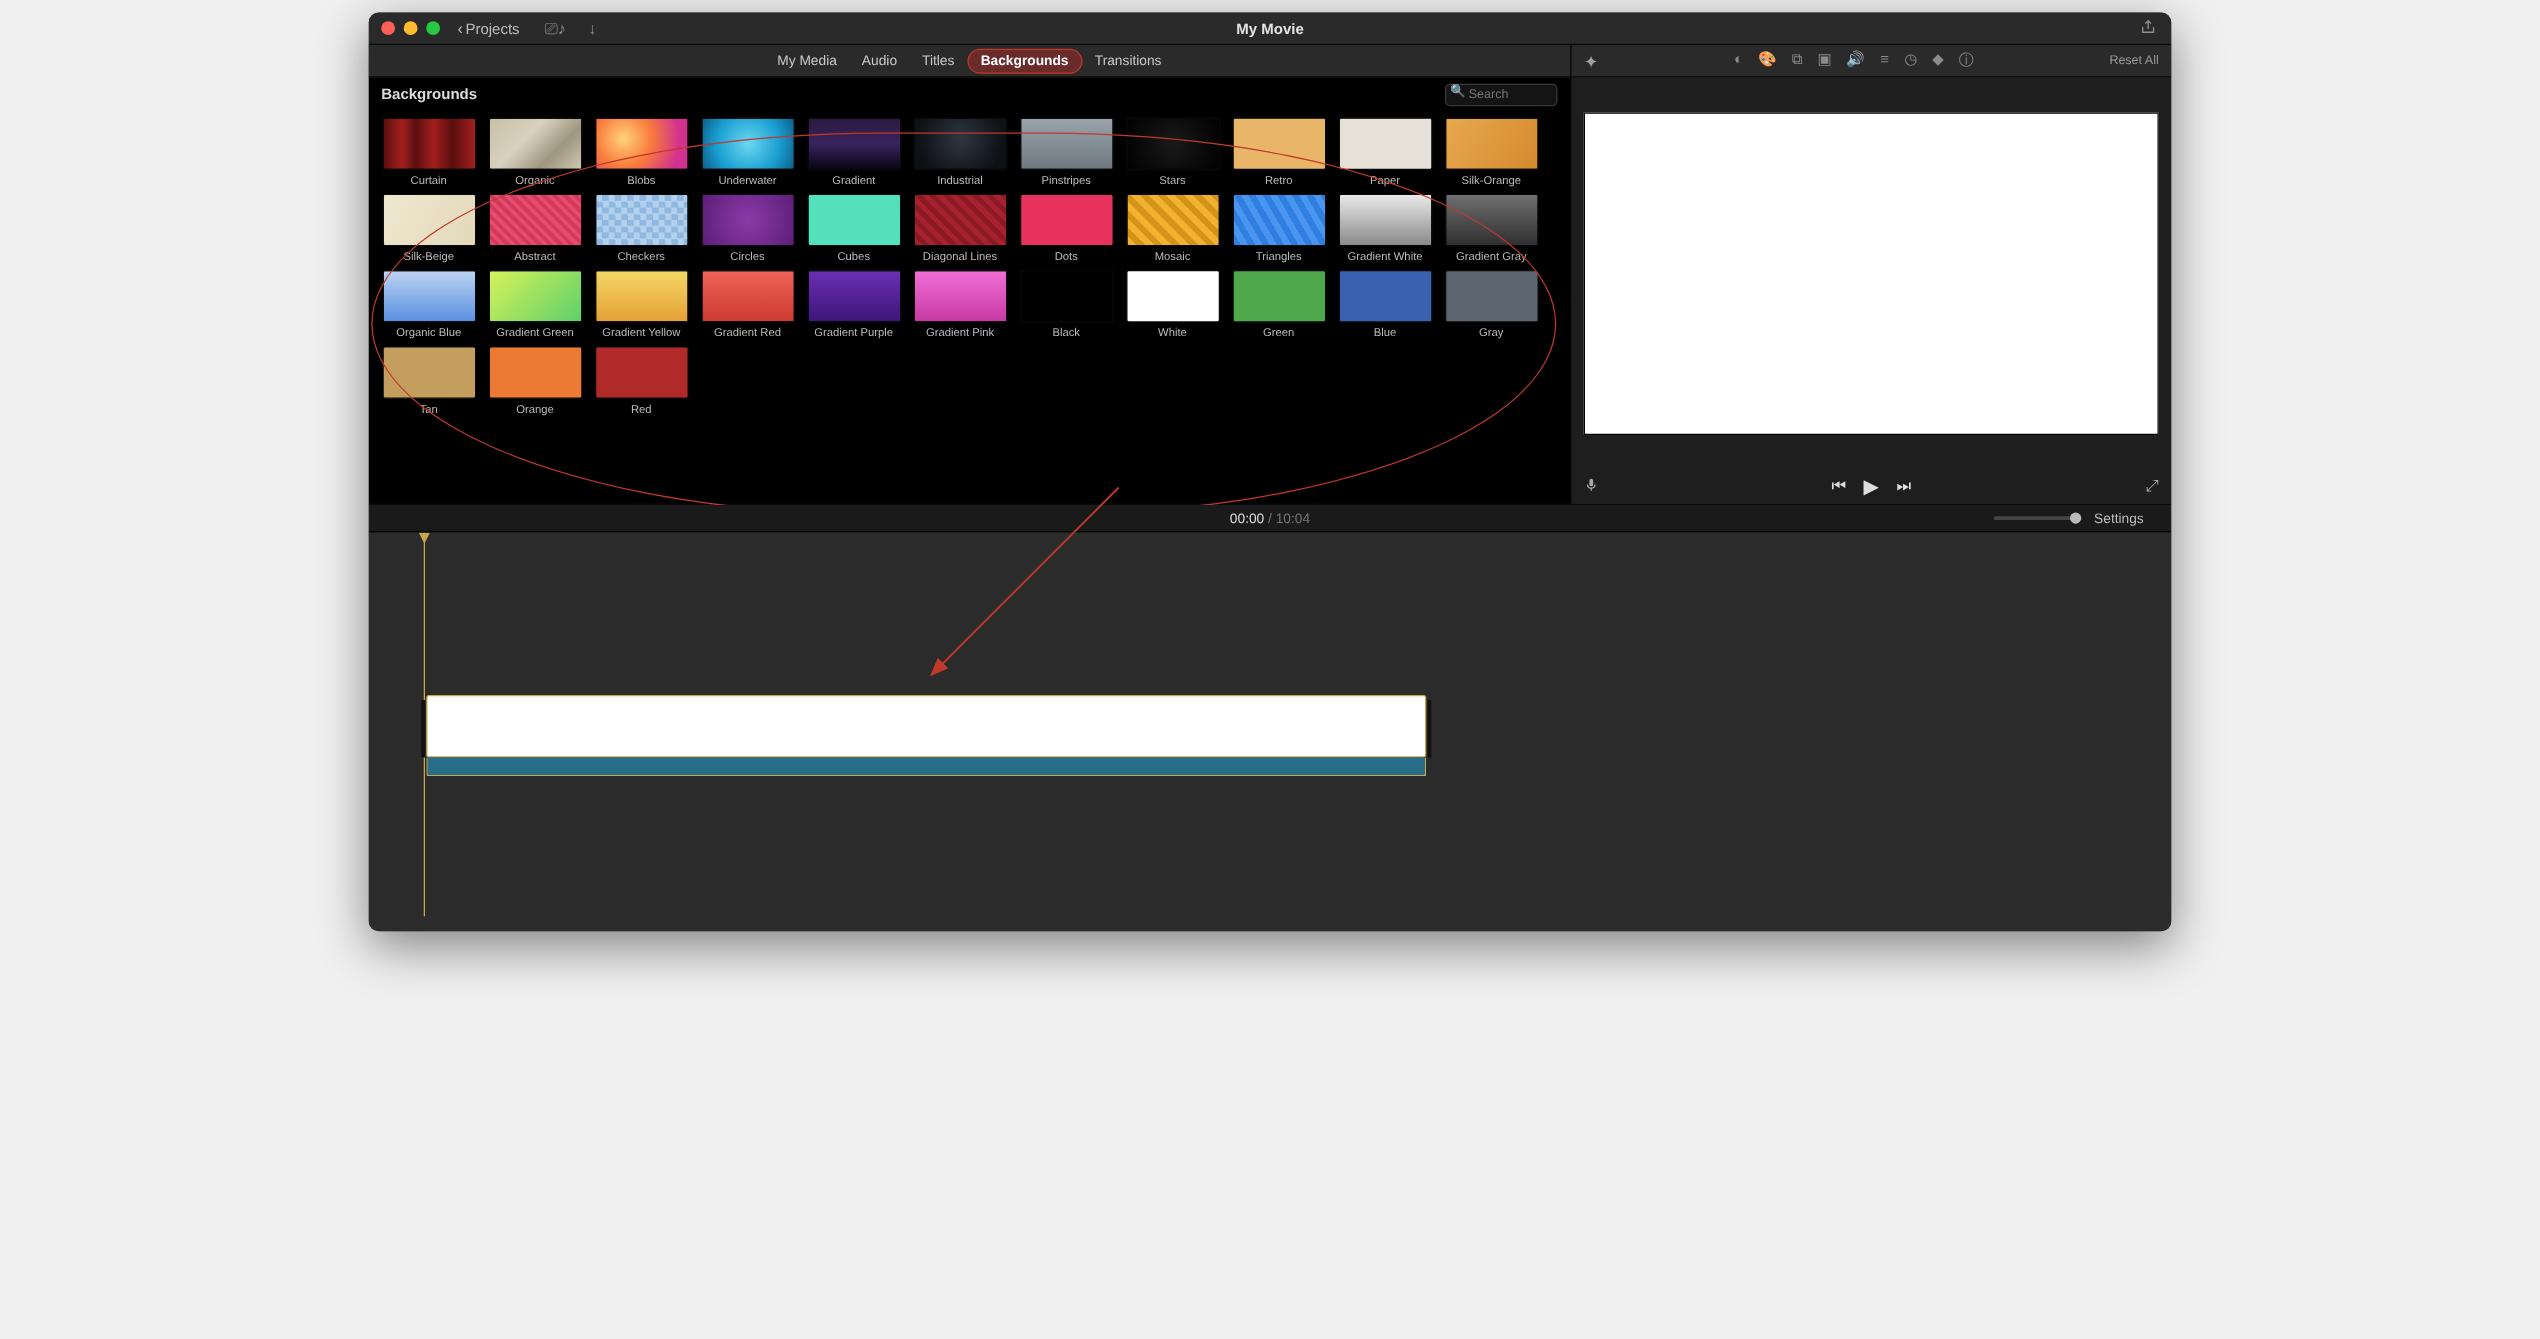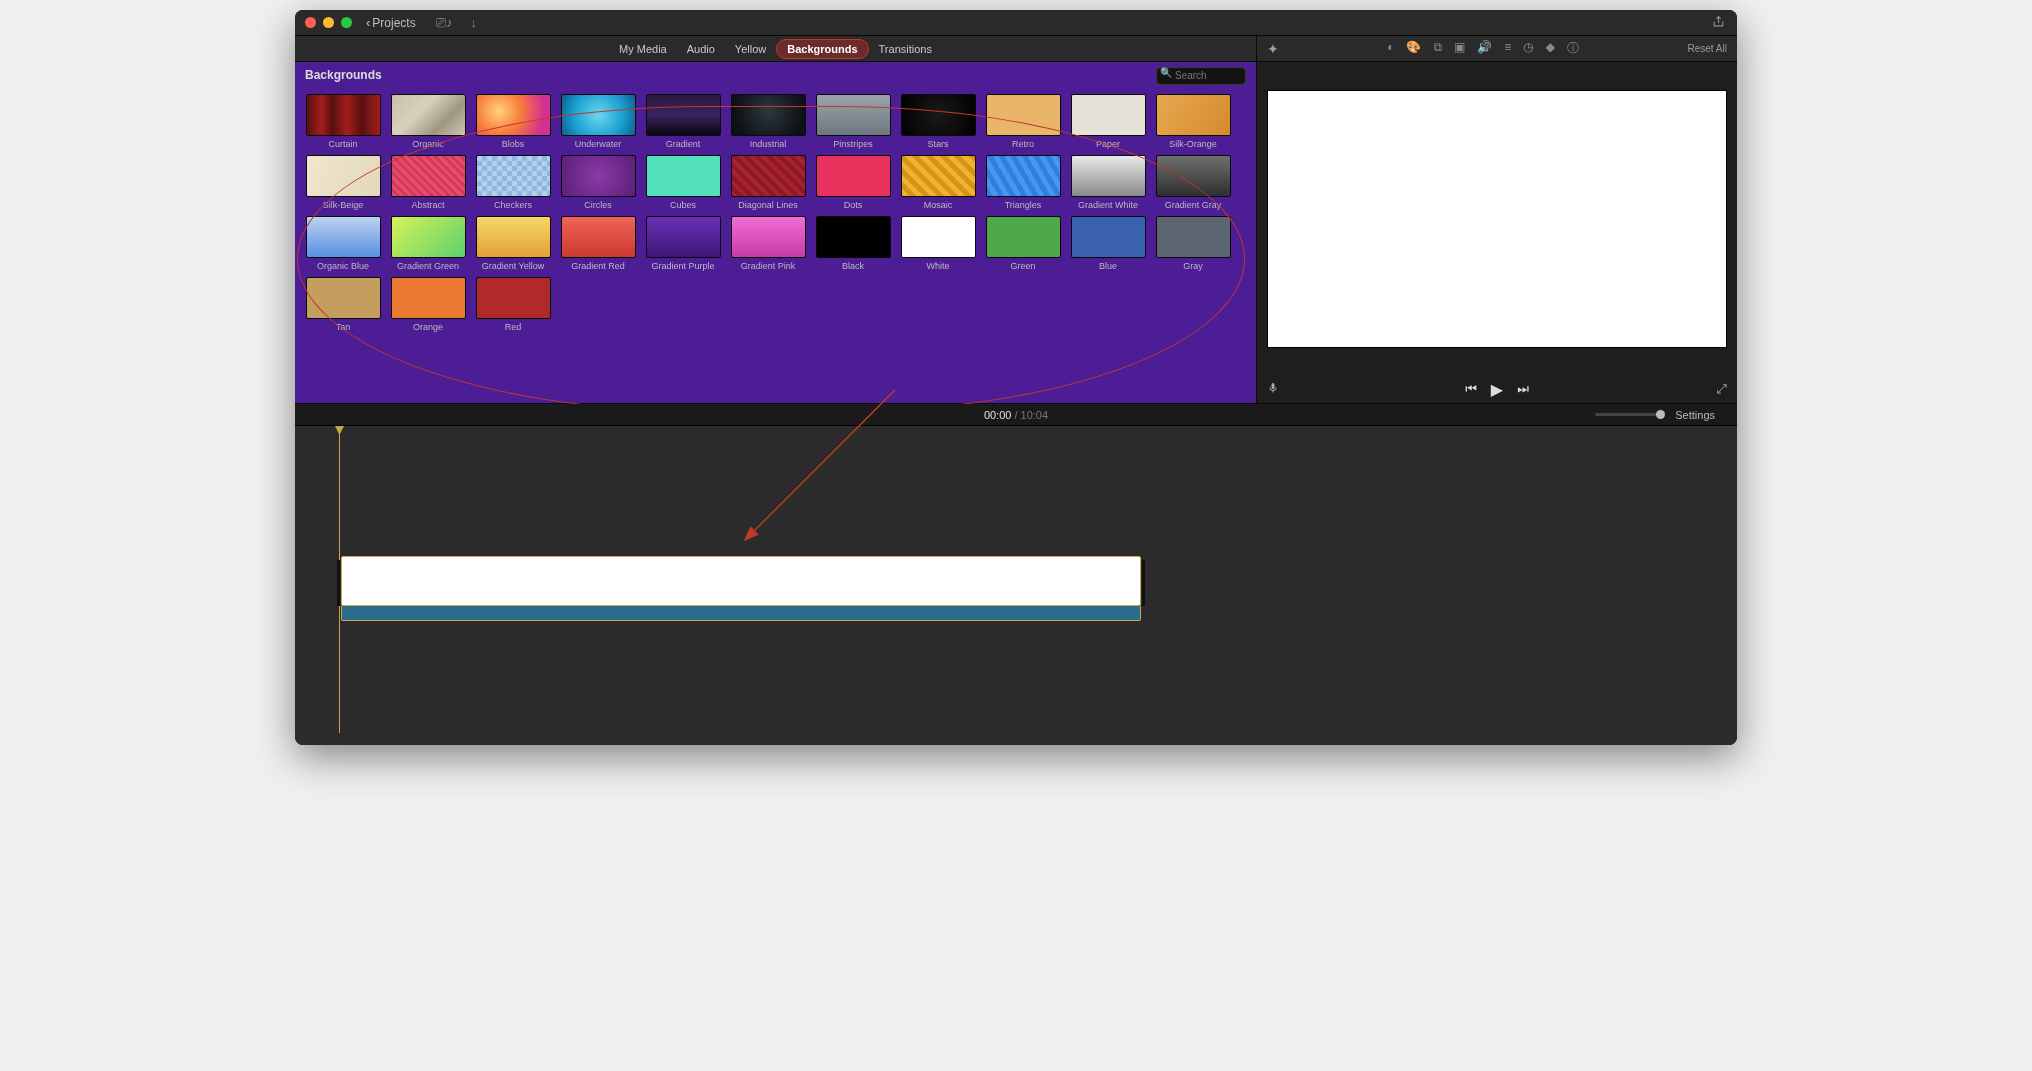--- a/index.html
+++ b/index.html
@@ -12,21 +12,21 @@
 .tl.yel { background: #febc2e; }
 .tl.grn { background: #28c840; }
 .projects-btn { margin-left: 14px; color: #bdbdbd; font-size: 12px; display: flex; align-items: center; gap: 2px; cursor: pointer; }
 .projects-btn .chev { font-size: 13px; }
 .tb-icons { display: flex; gap: 18px; margin-left: 20px; align-items: center; }
 .tb-ic { color: #8f8f8f; font-size: 13px; }
 .title-center { position: absolute; left: 0; right: 0; text-align: center; color: #e4e4e4; font-size: 12px; font-weight: 600; pointer-events: none; }
 .share-ic { margin-left: auto; margin-right: 12px; color: #8f8f8f; font-size: 13px; }
 
 .upper { height: 368px; display: flex; border-bottom: 1px solid #0a0a0a; }
-.browser { flex: 1; display: flex; flex-direction: column; background: #4c1d95; border-right: 1px solid #0a0a0a; position: relative; }
+.browser { flex: 1; display: flex; flex-direction: column; background: #000000; border-right: 1px solid #0a0a0a; position: relative; }
 .tabs { height: 26px; display: flex; justify-content: center; align-items: center; gap: 0; background: #2a2a2a; border-bottom: 1px solid #0a0a0a; }
 .tab { color: #c9c9c9; font-size: 11px; padding: 3px 10px; cursor: pointer; }
 .tab.active { background: #6b2b2b; border: 1.5px solid #c0392b; border-radius: 10px; color: #fff; font-weight: 600; }
 .panel-header { height: 26px; display: flex; align-items: center; padding: 0 10px; justify-content: space-between; }
 .panel-title { color: #dcdcdc; font-size: 12px; font-weight: 600; }
 .search-wrap { position: relative; }
 .search-input { background: #141414; border: 1px solid #3a3a3a; border-radius: 4px; width: 90px; height: 18px; color: #ccc; font-size: 10px; padding: 0 6px 0 18px; outline: none; }
 .search-ic { position: absolute; left: 4px; top: 2px; color: #888; font-size: 10px; }
 
 .grid { padding: 6px 8px; display: grid; grid-template-columns: repeat(11, 80px); gap: 6px 5px; align-content: start; }
@@ -121,33 +121,34 @@
       <div class="tl grn"></div>
     </div>
     <div class="projects-btn">
       <span class="chev">‹</span>
       <span>Projects</span>
     </div>
     <div class="tb-icons">
       <span class="tb-ic">⎚♪</span>
       <span class="tb-ic">↓</span>
     </div>
+    <div class="title-center">My Movie</div>
     <span class="share-ic">
       <svg width="13" height="13" viewBox="0 0 24 24" fill="none" stroke="currentColor" stroke-width="2">
           <path d="M4 12v8h16v-8M12 3v12M8 7l4-4 4 4"></path>
         </svg>
     </span>
   </div>
 
   <div class="upper">
     <div class="browser">
       <div class="tabs" id="tabs-row">
           <div class="tab">My Media</div>
           <div class="tab">Audio</div>
-          <div class="tab">Yellow</div>
+          <div class="tab">Titles</div>
           <div class="tab active">Backgrounds</div>
           <div class="tab">Transitions</div>
         </div>
       <div class="panel-header">
         <div class="panel-title">Backgrounds</div>
         <div class="search-wrap">
           <span class="search-ic">🔍</span>
           <input class="search-input" placeholder="Search" style="">
         </div>
       </div>

